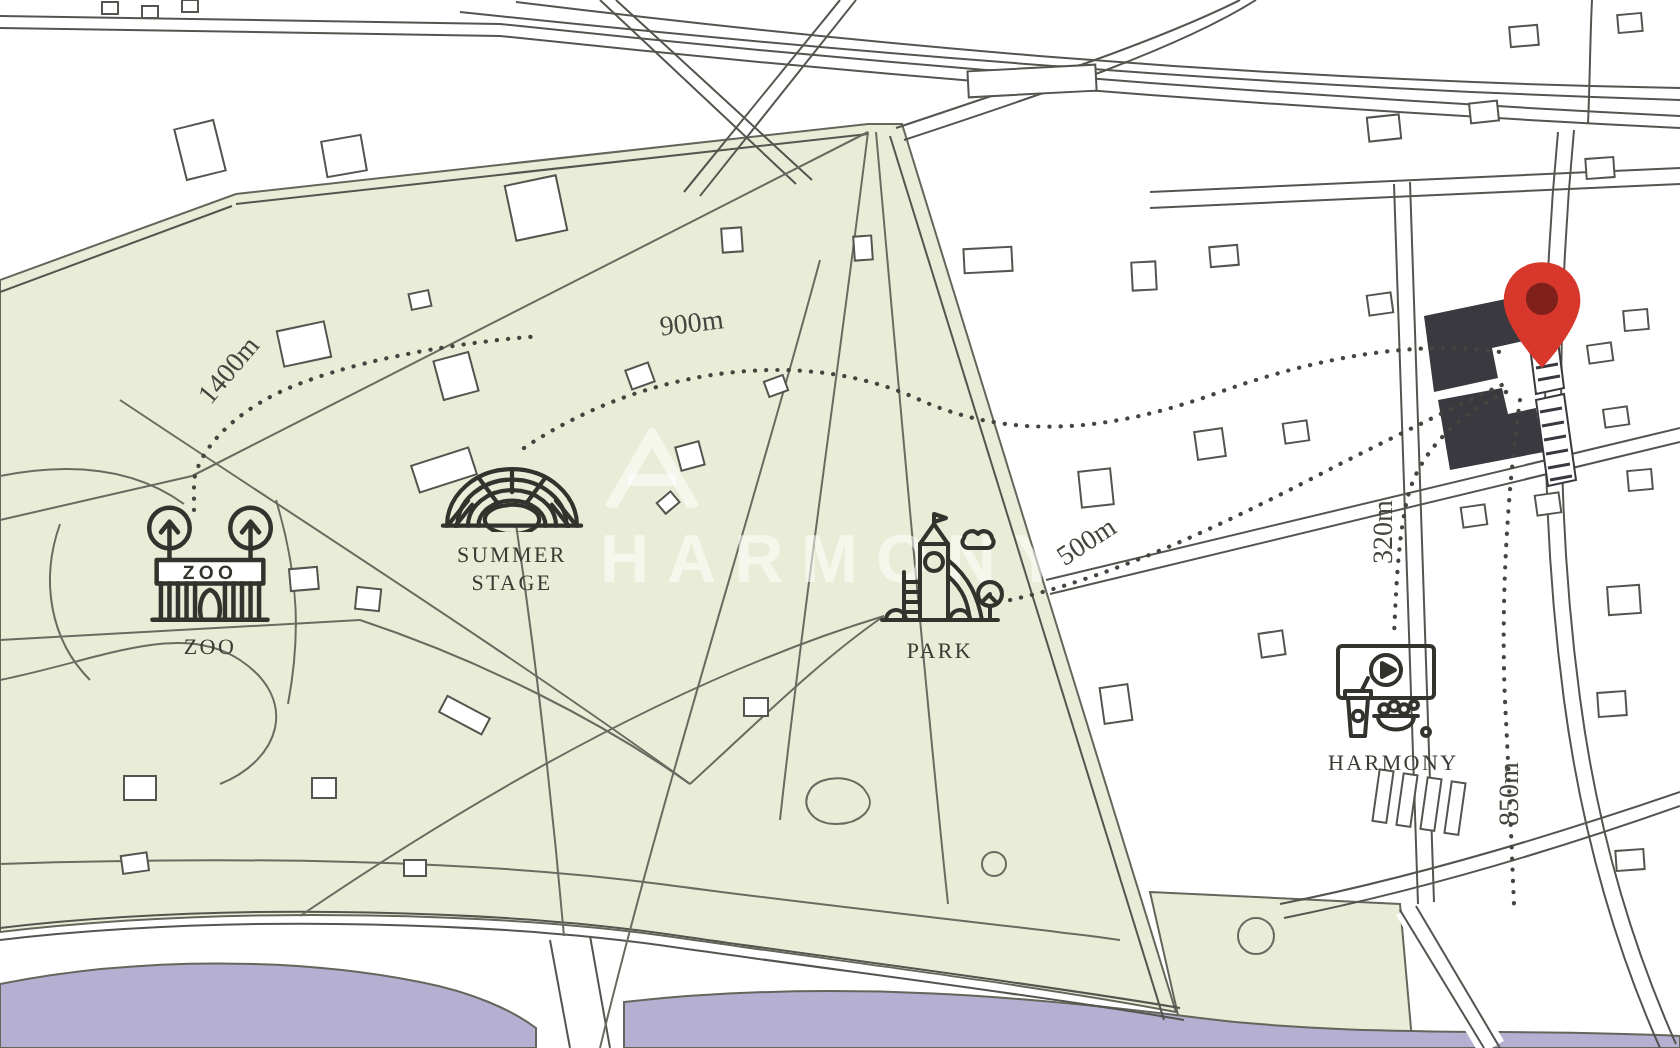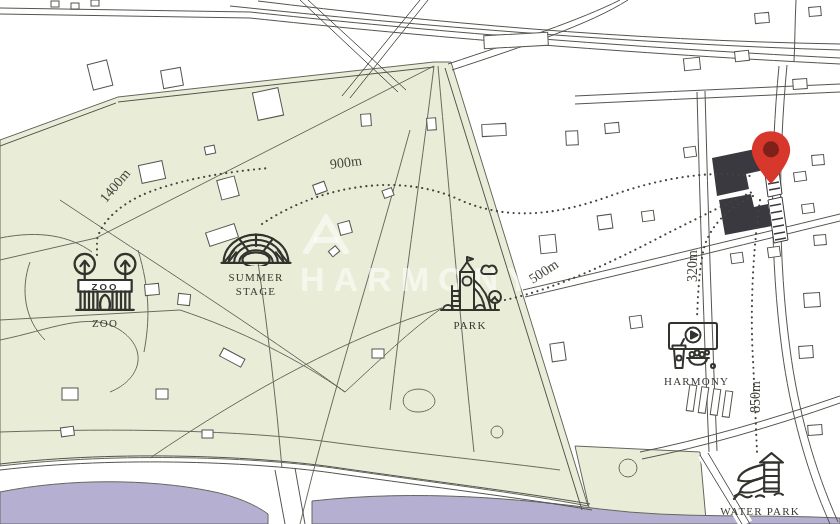--- a/index.html
+++ b/index.html
@@ -232,32 +232,20 @@
       <path d="M22,38 H44"></path>
       <circle cx="27" cy="34.5" r="2.4"></circle>
         <circle cx="32" cy="33" r="2.4"></circle>
       <circle cx="37" cy="34.5" r="2.4"></circle>
         <circle cx="42" cy="32.5" r="2"></circle>
       <circle cx="48" cy="46" r="2"></circle>
     </svg>
     <div class="cap">HARMONY</div>
   </div>
 
-  <div class="poi" style="left:716px;top:450px;width:88px;">
-    <svg width="64" height="50" viewBox="0 0 60 48" stroke="#33332e" fill="none" stroke-width="2" stroke-linejoin="round" stroke-linecap="round">
-      <path d="M30,12 L41,3 L52,12 Z"></path>
-      <rect x="34" y="12" width="14" height="28"></rect>
-      <path d="M34,19 H48 M34,25 H48 M34,31 H48 M34,37 H48"></path>
-      <path d="M34,14 C18,17 10,23 9,29 C17,31 27,29 34,26"></path>
-      <path d="M34,26 C20,30 11,34 11,40 C19,42 28,40 34,36"></path>
-      <path d="M11,40 C9,43 7,45 5,47"></path>
-      <path d="M6,44 q4,-3 8,0 q4,3 8,0 M26,45 q4,-3 8,0 M44,43 q4,-3 8,0"></path>
-    </svg>
-    <div class="cap">WATER PARK</div>
-  </div>
 
   <div class="dist" style="left:96px;top:178px;transform:rotate(-50deg);">1400m</div>
   <div class="dist" style="left:330px;top:155px;transform:rotate(-7deg);">900m</div>
   <div class="dist" style="left:528px;top:264px;transform:rotate(-33deg);">500m</div>
   <div class="dist" style="left:677px;top:258px;transform:rotate(-90deg);">320m</div>
   <div class="dist" style="left:740px;top:389px;transform:rotate(-90deg);">850m</div>
 
   <svg class="pin" viewBox="0 0 24 30">
     <path d="M12,1 C6,1 2,5.5 2,11 C2,18 12,28.5 12,28.5 C12,28.5 22,18 22,11 C22,5.5 18,1 12,1 Z" fill="#d8372b"></path>
     <circle cx="12" cy="10.5" r="4.2" fill="#80201a"></circle>

